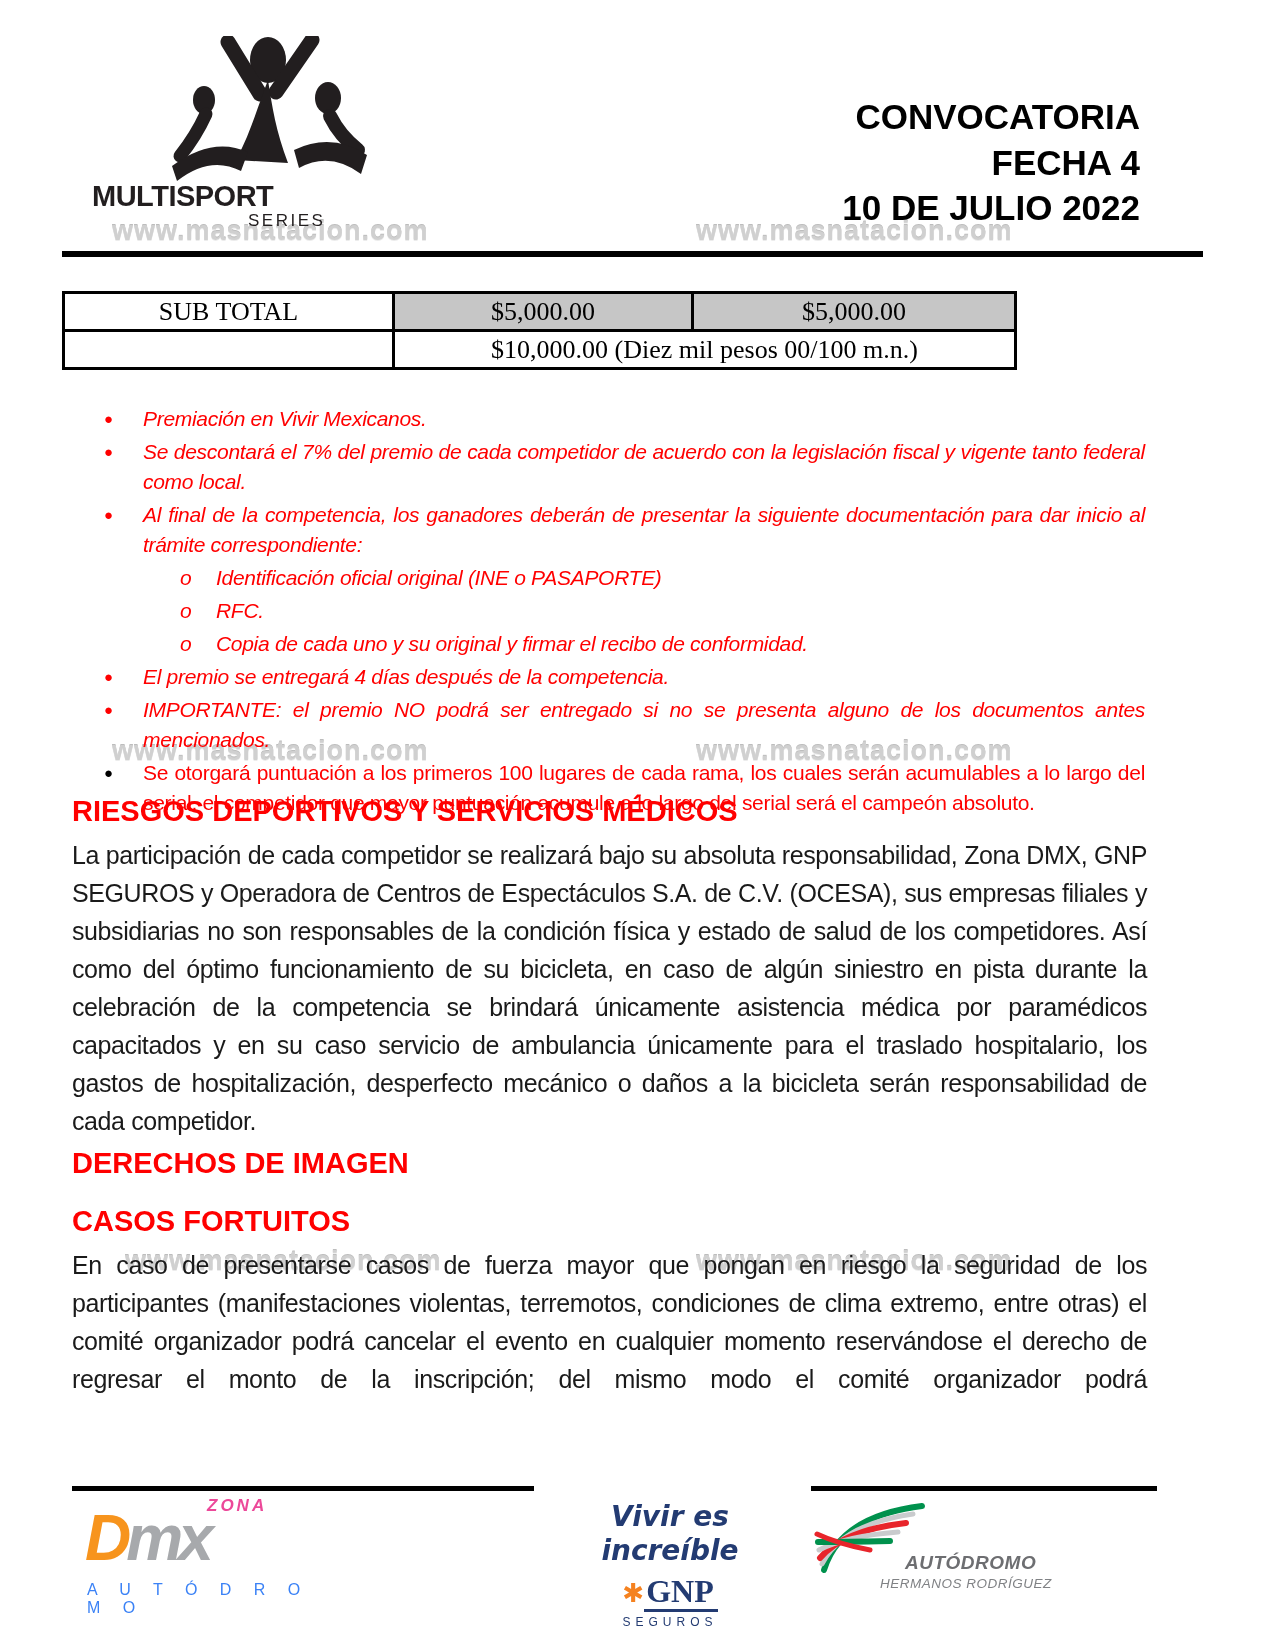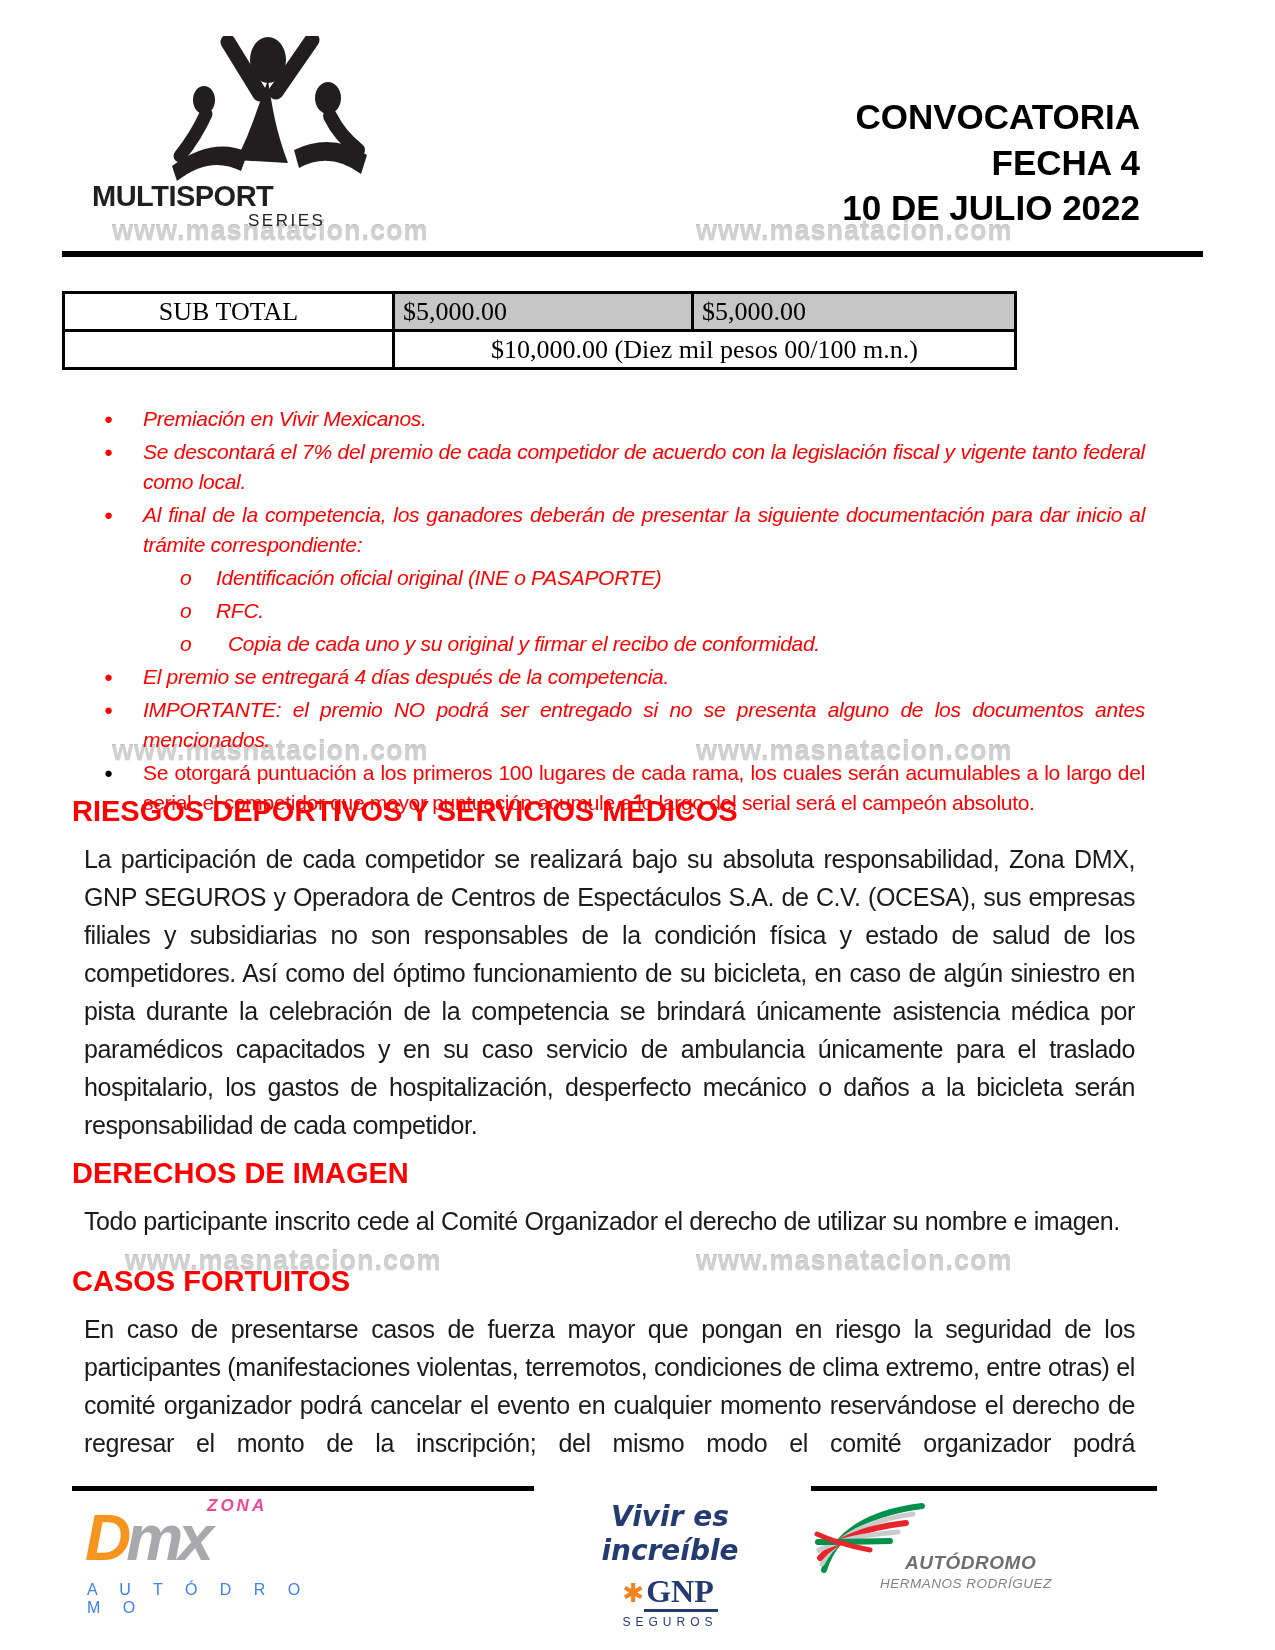--- a/index.html
+++ b/index.html
@@ -30,37 +30,37 @@
   
   .totals{
     position:absolute;left:62px;top:291px;z-index:1;
     border-collapse:collapse;table-layout:fixed;
     font-family:"Liberation Serif",serif;font-size:26px;color:#000;
   }
   .totals td{border:3px solid #000;height:35px;padding:0 8px;overflow:hidden;}
   .totals .c1{width:311px;text-align:center;}
   .totals .c2{width:280px;}
   .totals .c3{width:304px;}
-  .totals .gray{background:#c6c6c6;}
+  .totals .gray{background:#c6c6c6;text-align:center;}
   .totals .total-cell{text-align:center;}
   
   .bullets{position:absolute;left:104px;top:404px;width:1041px;z-index:1;
     font:italic 21px/30px "Liberation Sans",sans-serif;letter-spacing:-0.3px;color:#ff0000;}
   .b-row{display:flex;margin-bottom:3px;}
   .b-dot{flex:0 0 39px;font-style:normal;font-size:15px;line-height:30px;color:#ff0000;}
   .b-dot.black{color:#000;}
   .b-text{flex:1;text-align:justify;}
   .b-sub{display:flex;margin:0 0 3px 76px;}
   .o-marker{flex:0 0 36px;line-height:30px;}
   .b-row.upright, .b-row.upright .b-text{font-style:normal;}
   
   .sections{position:absolute;left:72px;top:794px;width:1075px;z-index:1;}
   .sec-h{font:bold 29px/34px "Liberation Sans",sans-serif;color:#ff0000;margin:0 0 8px 0;}
   .sec-p{font:normal 25px/38px "Liberation Sans",sans-serif;letter-spacing:-0.4px;
-    color:#1a1a1a;text-align:justify;margin:12px;}
+    color:#1a1a1a;text-align:justify;margin:0;}
   .sec-h.h2{margin-top:6px;}
   .sec-h.h3{margin-top:24px;}
   .sec-p.force-just{text-align-last:justify;}
   
   .f-line{position:absolute;height:5px;background:#000;top:1486px;z-index:1;}
   .f-line.left{left:72px;width:462px;}
   .f-line.right{left:811px;width:346px;}
   .dmx-logo{position:absolute;left:85px;top:1497px;width:250px;height:125px;z-index:1;}
   .dmx-zona{position:absolute;left:122px;top:0;font:bold italic 17px/18px "Liberation Sans",sans-serif;letter-spacing:3px;color:#ec4899;}
   .dmx-word{position:absolute;left:0;top:8px;font:bold italic 64px/66px "Liberation Sans",sans-serif;letter-spacing:-5px;}
@@ -150,41 +150,40 @@
     <div class="b-sub">
       <span class="o-marker">o</span>
       <div class="b-text" style="text-align:left;">Identificación oficial original (INE o PASAPORTE)</div>
     </div>
     <div class="b-sub">
       <span class="o-marker">o</span>
       <div class="b-text" style="text-align:left;">RFC.</div>
     </div>
     <div class="b-sub">
       <span class="o-marker">o</span>
-      <div class="b-text" style="text-align:left;margin-left:12px;">Copia de cada uno y su original y firmar el recibo de conformidad.</div>
+      <div class="b-text" style="text-align:left;">Copia de cada uno y su original y firmar el recibo de conformidad.</div>
     </div>
     <div class="b-row">
       <span class="b-dot">●</span>
       <div class="b-text">El premio se entregará 4 días después de la competencia.</div>
     </div>
     <div class="b-row">
       <span class="b-dot">●</span>
       <div class="b-text">IMPORTANTE: el premio NO podrá ser entregado si no se presenta alguno de los documentos antes mencionados.</div>
     </div>
     <div class="b-row upright">
       <span class="b-dot black">●</span>
       <div class="b-text">Se otorgará puntuación a los primeros 100 lugares de cada rama, los cuales serán acumulables a lo largo del serial.  el competidor que mayor puntuación acumule a lo largo del serial será el campeón absoluto.</div>
     </div>
   </div>
 
   <div class="sections">
     <h2 class="sec-h">RIESGOS DEPORTIVOS Y SERVICIOS MÉDICOS</h2>
     <p class="sec-p">La participación de cada competidor se realizará bajo su absoluta responsabilidad, Zona DMX, GNP SEGUROS y Operadora de Centros de Espectáculos S.A. de C.V.  (OCESA), sus empresas filiales y subsidiarias no son responsables de la condición física y estado de salud de los competidores. Así como del óptimo funcionamiento de su bicicleta, en caso de algún siniestro en pista durante la celebración de la competencia se brindará únicamente asistencia médica por paramédicos capacitados y en su caso servicio de ambulancia únicamente para el traslado hospitalario, los gastos de hospitalización, desperfecto mecánico o daños a la bicicleta serán responsabilidad de cada competidor.</p>
     <h2 class="sec-h h2">DERECHOS DE IMAGEN</h2>
-    <p class="sec-p">Todo participante inscrito cede al Comité Organizador el derecho de utilizar su nombre e imagen.</p>
     <h2 class="sec-h h3">CASOS FORTUITOS</h2>
     <p class="sec-p force-just">En caso de presentarse casos de fuerza mayor que pongan en riesgo la seguridad de los participantes (manifestaciones violentas, terremotos, condiciones de clima extremo, entre otras) el comité organizador podrá cancelar el evento en cualquier momento reservándose el derecho de regresar el monto de la inscripción; del mismo modo el comité organizador podrá</p>
   </div>
 
   <div class="f-line left"></div>
   <div class="f-line right"></div>
 
   <div class="dmx-logo">
     <div class="dmx-zona">ZONA</div>
     <div class="dmx-word"><span class="d">D</span><span class="mx">mx</span></div>

